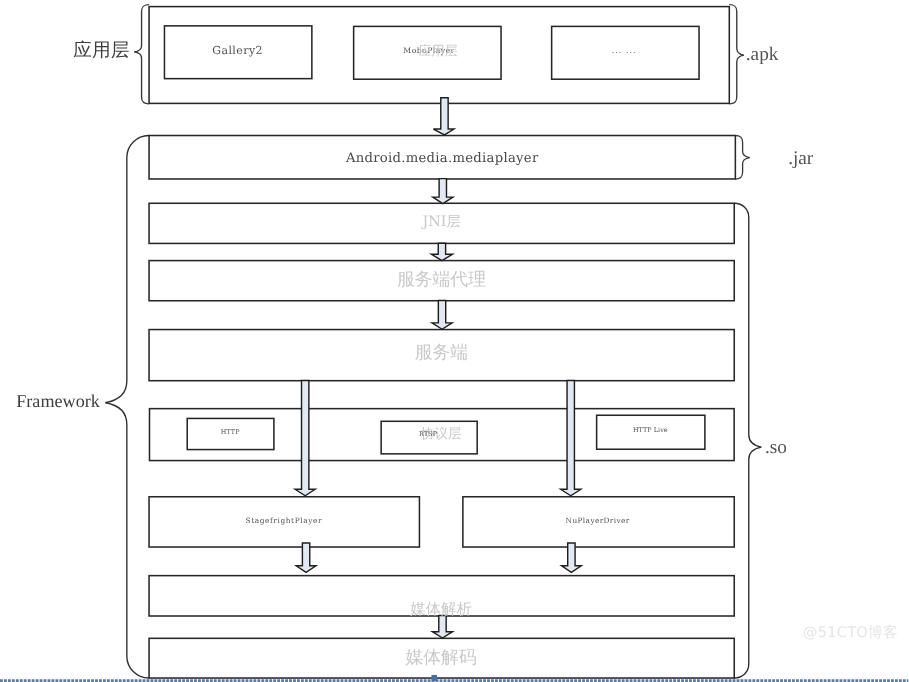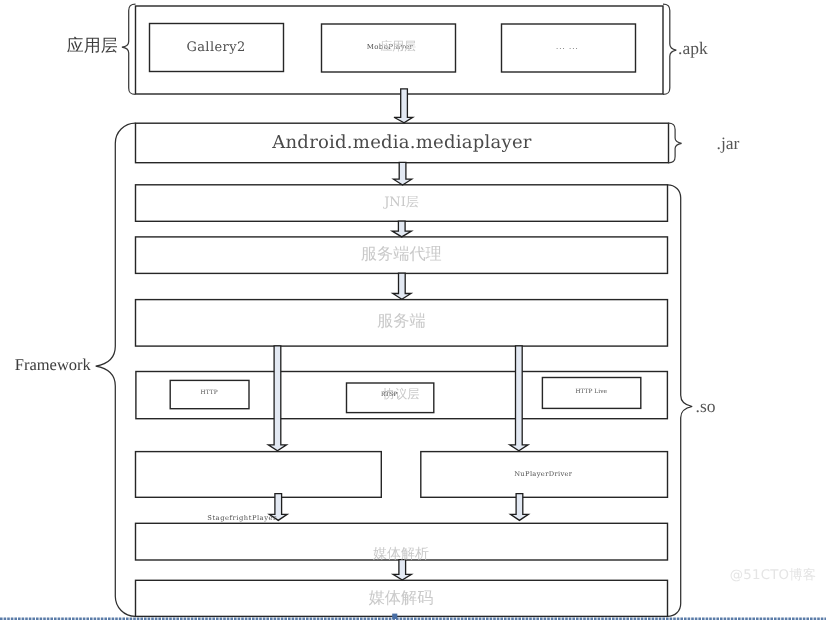--- a/index.html
+++ b/index.html
@@ -8,21 +8,21 @@
        font-family:"Liberation Serif",serif;
        -webkit-font-smoothing:antialiased;
        text-rendering:geometricPrecision;}
   #stage{position:relative;width:704px;height:620px;background:#fff;
          transform:translateZ(0);will-change:transform;text-align:center;}
   svg#art{position:absolute;left:0;top:0;width:826px;height:620px;display:block;}
   .lbl{position:absolute;white-space:nowrap;line-height:1;
        transform:translate(-50%,-50%);}
 
   
-  #t-mediaplayer{font-family:"DejaVu Serif",serif;font-size:18px;letter-spacing:0.25px;color:#4a4a4a;}
+  #t-mediaplayer{font-family:"DejaVu Serif",serif;font-size:12px;letter-spacing:0.25px;color:#4a4a4a;}
   .cjk-ghost{font-family:"DejaVu Serif",serif;color:#c9c9c9;font-weight:400;}
   .tiny-mono{font-family:"DejaVu Serif",serif;font-size:7px;color:#4f4f4f;letter-spacing:0.55px;
              -webkit-font-smoothing:antialiased;}
   .brace-label{font-family:"Liberation Serif",serif;font-size:17.5px;color:#555;}
   .side-label{font-family:"DejaVu Serif",serif;font-size:16px;color:#3d3d3d;}
   .lat-label{font-family:"Liberation Serif",serif;font-size:16.5px;color:#3d3d3d;}
 </style>
 </head>
 <body>
 
@@ -86,26 +86,26 @@
 <div class="lbl brace-label" style="left:695.5px;top:407px;transform:translate(0,-50%);">.so</div>
 
 <div class="lbl" id="t-mediaplayer" style="left:402px;top:142.8px;">Android.media.mediaplayer</div>
 <div class="lbl cjk-ghost" style="left:401.5px;top:202.2px;font-size:13px;">JNI层</div>
 <div class="lbl cjk-ghost" style="left:401.3px;top:253.5px;font-size:16.2px;">服务端代理</div>
 <div class="lbl cjk-ghost" style="left:401.3px;top:320.9px;font-size:16.2px;">服务端</div>
 <div class="lbl cjk-ghost" style="left:401.2px;top:394px;font-size:12.3px;">协议层</div>
 <div class="lbl cjk-ghost" style="left:401px;top:554px;font-size:14px;">媒体解析</div>
 <div class="lbl cjk-ghost" style="left:401px;top:598.2px;font-size:16.2px;">媒体解码</div>
 
-<div class="lbl tiny-mono" style="left:216px;top:46.8px;font-size:13px;letter-spacing:0.4px;">Gallery2</div>
+<div class="lbl tiny-mono" style="left:216px;top:46.8px;font-size:10px;letter-spacing:0.4px;">Gallery2</div>
 <div class="lbl tiny-mono" style="left:390px;top:47.3px;font-size:7px;letter-spacing:0.4px;">MoboPlayer</div>
 <div class="lbl tiny-mono" style="left:567.4px;top:47.4px;font-size:7px;letter-spacing:1px;">... ...</div>
 <div class="lbl cjk-ghost" style="left:398.3px;top:47.3px;font-size:11.9px;">应用层</div>
 
 <div class="lbl tiny-mono" style="left:209.2px;top:393.7px;font-size:5.8px;letter-spacing:0.1px;">HTTP</div>
 <div class="lbl tiny-mono" style="left:389.2px;top:395.5px;font-size:5.8px;letter-spacing:0.1px;">RTSP</div>
 <div class="lbl tiny-mono" style="left:591.2px;top:393px;font-size:5.8px;letter-spacing:0.05px;">HTTP Live</div>
 
-<div class="lbl tiny-mono" style="left:242px;top:473.6px;font-size:6.7px;letter-spacing:0.55px;margin-top:44px;">StagefrightPlayer</div>
+<div class="lbl tiny-mono" style="left:258px;top:473.6px;font-size:6.7px;letter-spacing:0.55px;">StagefrightPlayer</div>
 <div class="lbl tiny-mono" style="left:543.3px;top:473.6px;font-size:6.7px;letter-spacing:0.35px;">NuPlayerDriver</div>
 
 <div class="lbl" id="watermark" style="left:773px;top:576px;transform:translate(-50%,-50%);font-size:13.3px;color:#e5e5e5;font-family:'DejaVu Sans',sans-serif;letter-spacing:0.2px;">@51CTO博客</div>
 </div>
 
 </body></html>

